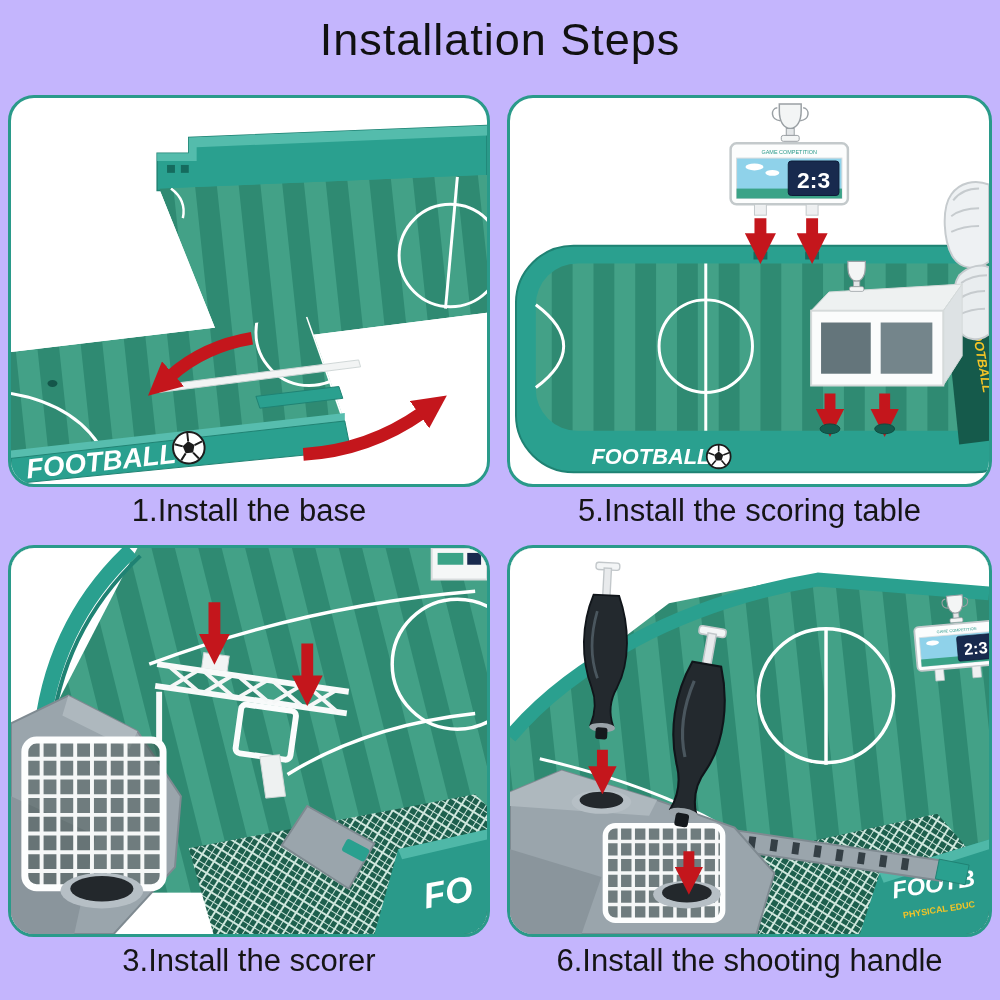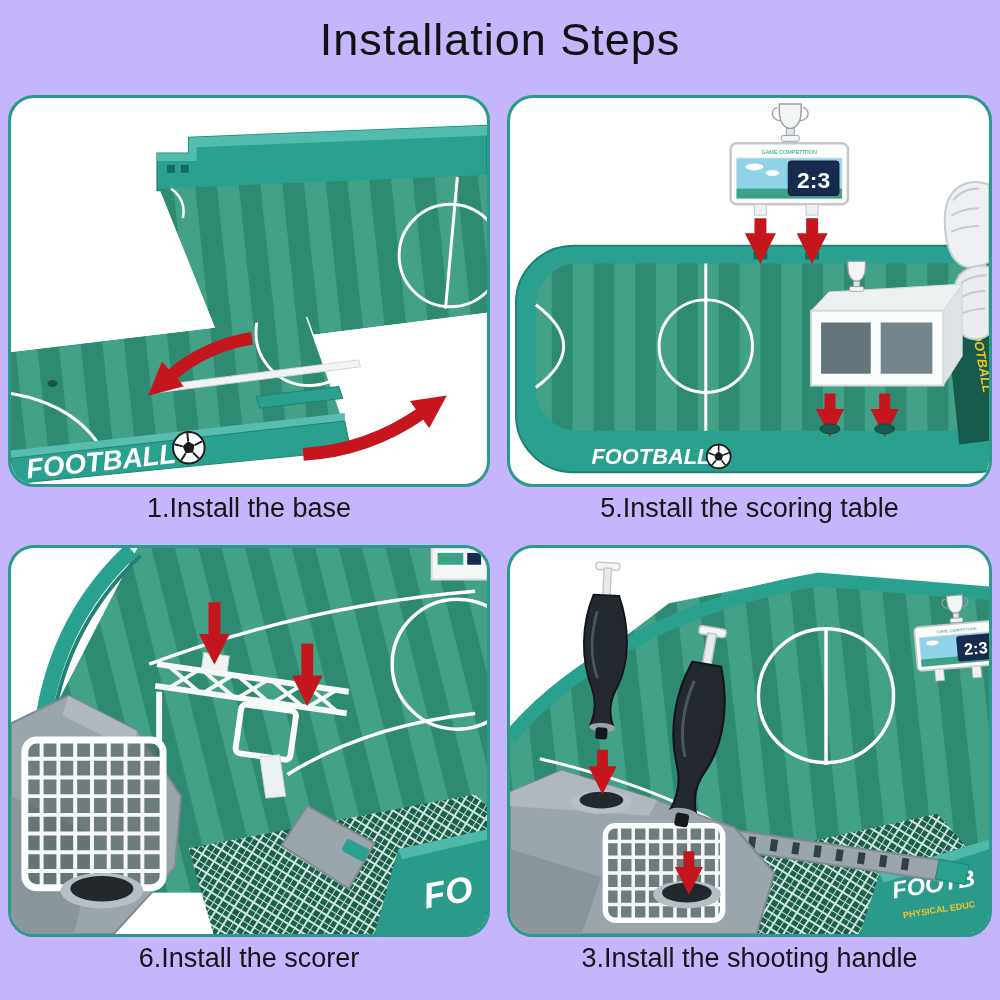--- a/index.html
+++ b/index.html
@@ -5,21 +5,21 @@
   *{margin:0;padding:0;box-sizing:border-box}
   html,body{background:#fff}
   body{width:1000px;height:1000px;font-family:"Liberation Sans",sans-serif;color:#151515}
   .page{position:relative;width:1000px;height:1000px;background:#c4b5fd;overflow:hidden}
   .title{position:absolute;top:14px;left:0;width:1000px;text-align:center;font-size:45px;font-weight:400;color:#111;letter-spacing:1px}
   .panel{position:absolute;width:482px;height:392px;border:3px solid #2a9a8a;border-radius:26px;overflow:hidden;background:#fff}
   #p1{left:8px;top:95px}
   #p2{left:507px;top:95px;width:485px}
   #p3{left:8px;top:545px}
   #p4{left:507px;top:545px;width:485px}
-  .caption{position:absolute;font-size:27px;color:#151515;text-align:center;white-space:nowrap}
+  .caption{position:absolute;font-size:31px;color:#151515;text-align:center;white-space:nowrap}
   #c1{left:8px;top:493px;width:482px}
   #c2{left:507px;top:493px;width:485px}
   #c3{left:8px;top:943px;width:482px}
   #c4{left:507px;top:943px;width:485px}
   .panel svg{display:block;width:100%;height:100%}
   svg text{font-family:"Liberation Sans",sans-serif}
 </style>
 </head>
 <body>
 
@@ -359,16 +359,16 @@
         <rect x="58" y="58" width="51" height="35" rx="3" fill="#182a4e" stroke="#0e1c38"></rect>
         <text x="83.5" y="85" font-size="23" font-weight="bold" text-anchor="middle" fill="#ffffff" font-family="'DejaVu Sans Mono',monospace">2:3</text>
         <rect x="24" y="102" width="12" height="16" fill="#eef0f1" stroke="#c3c9cb"></rect>
         <rect x="76" y="102" width="12" height="16" fill="#eef0f1" stroke="#c3c9cb"></rect>
       </g>
     </svg>
   </div>
 
   <div class="caption" id="c1">1.Install the base</div>
   <div class="caption" id="c2">5.Install the scoring table</div>
-  <div class="caption" id="c3">6.Install the scorer</div>
-  <div class="caption" id="c4">3.Install the shooting handle</div>
+  <div class="caption" id="c3">3.Install the scorer</div>
+  <div class="caption" id="c4">6.Install the shooting handle</div>
 
 </div>
 
 </body></html>

